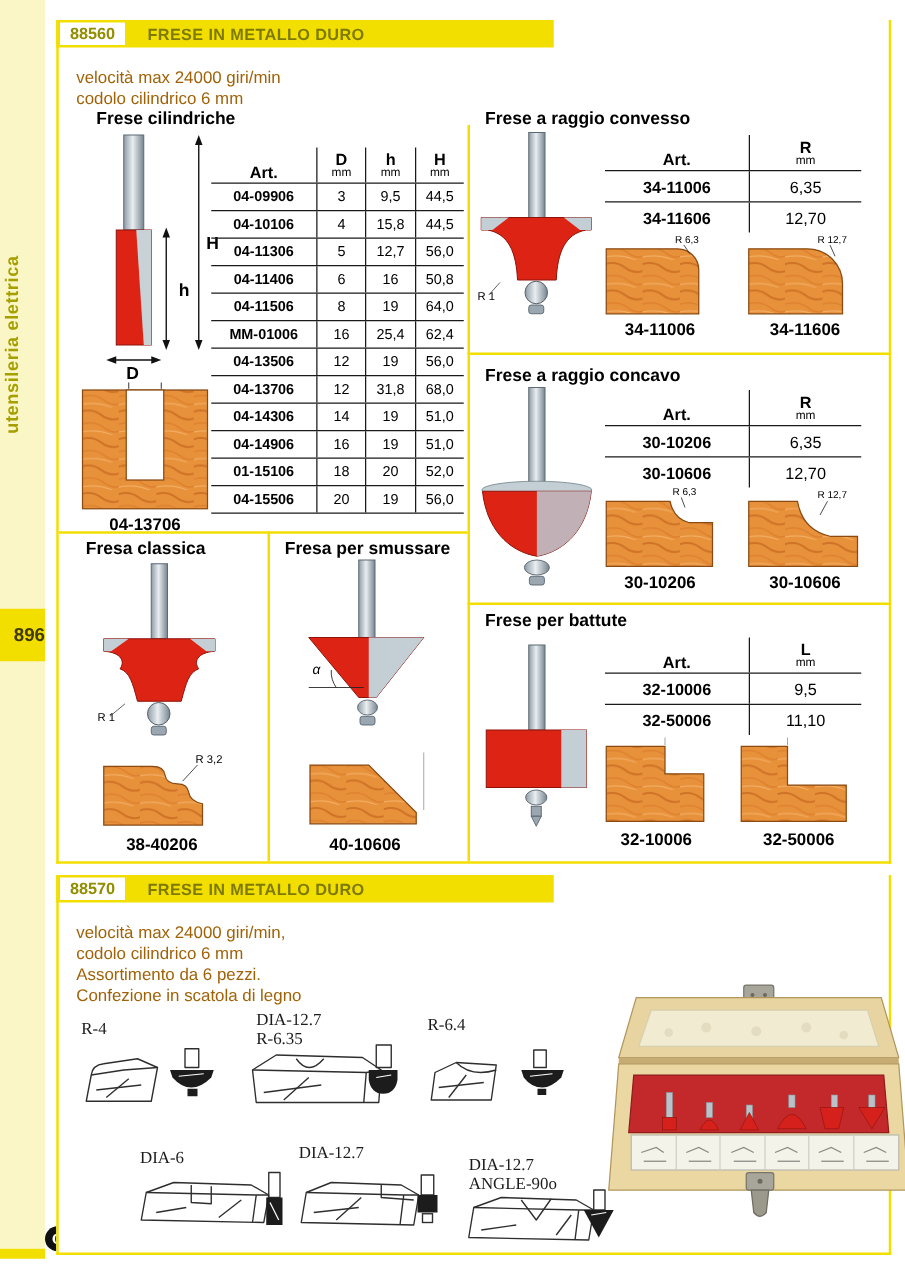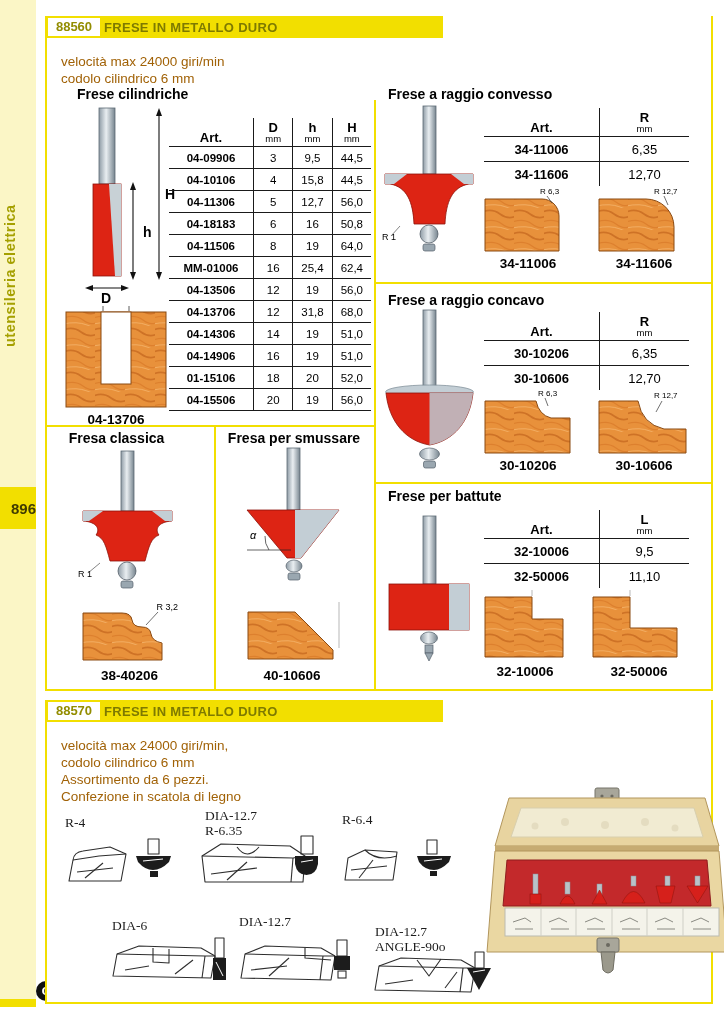--- a/index.html
+++ b/index.html
@@ -16,21 +16,21 @@
   .clogo{left:36px;top:981px;width:20px;height:20px;border-radius:50%;background:#101010;color:#fff;
          display:flex;align-items:center;justify-content:center;font-weight:bold;font-size:12.5px;
          font-family:"Liberation Serif",serif}
   
   .panel{position:absolute;border:2px solid #F2DF00;border-top:none;box-sizing:border-box;background:#fff}
   #p1{left:45px;top:16px;width:668px;height:675px}
   #p2{left:45px;top:700px;width:668px;height:304px}
   .phead{position:absolute;left:-2px;top:0;width:398px;height:22px;background:#F2DF00;display:flex;align-items:center}
   .codebox{background:#fff;margin-left:3px;width:52px;height:18px;line-height:18px;text-align:center;
            color:#938D00;font-weight:bold;font-size:13px}
-  .ptitle{margin-left:4px;color:#7E7A00;font-weight:bold;font-size:13px;letter-spacing:.3px}
+  .ptitle{margin-left:18px;color:#7E7A00;font-weight:bold;font-size:13px;letter-spacing:.3px}
   .specs{position:absolute;left:14px;top:37px;font-size:13.5px;line-height:17px;color:#a16207}
   .div-y{position:absolute;background:#F2DF00}
   .sub{position:absolute;font-weight:bold;font-size:14px;color:#000}
   .center{text-align:center}
   .artlabel{position:absolute;font-weight:bold;font-size:13.5px;text-align:center;color:#000}
   
   .tbl{position:absolute;font-size:11.5px;color:#000}
   .thead{display:flex;height:28px}
   .th{flex:1;display:flex;flex-direction:column;justify-content:flex-end;text-align:center;height:100%;padding-bottom:2px;box-sizing:border-box}
   .tl{font-weight:bold;font-size:13px;line-height:13px}
@@ -155,21 +155,21 @@
           <div class="tc">15,8</div>
           <div class="tc">44,5</div>
         </div>
         <div class="trow">
           <div class="tc">04-11306</div>
           <div class="tc">5</div>
           <div class="tc">12,7</div>
           <div class="tc">56,0</div>
         </div>
         <div class="trow">
-          <div class="tc">04-18183</div>
+          <div class="tc">04-11406</div>
           <div class="tc">6</div>
           <div class="tc">16</div>
           <div class="tc">50,8</div>
         </div>
         <div class="trow">
           <div class="tc">04-11506</div>
           <div class="tc">8</div>
           <div class="tc">19</div>
           <div class="tc">64,0</div>
         </div>

